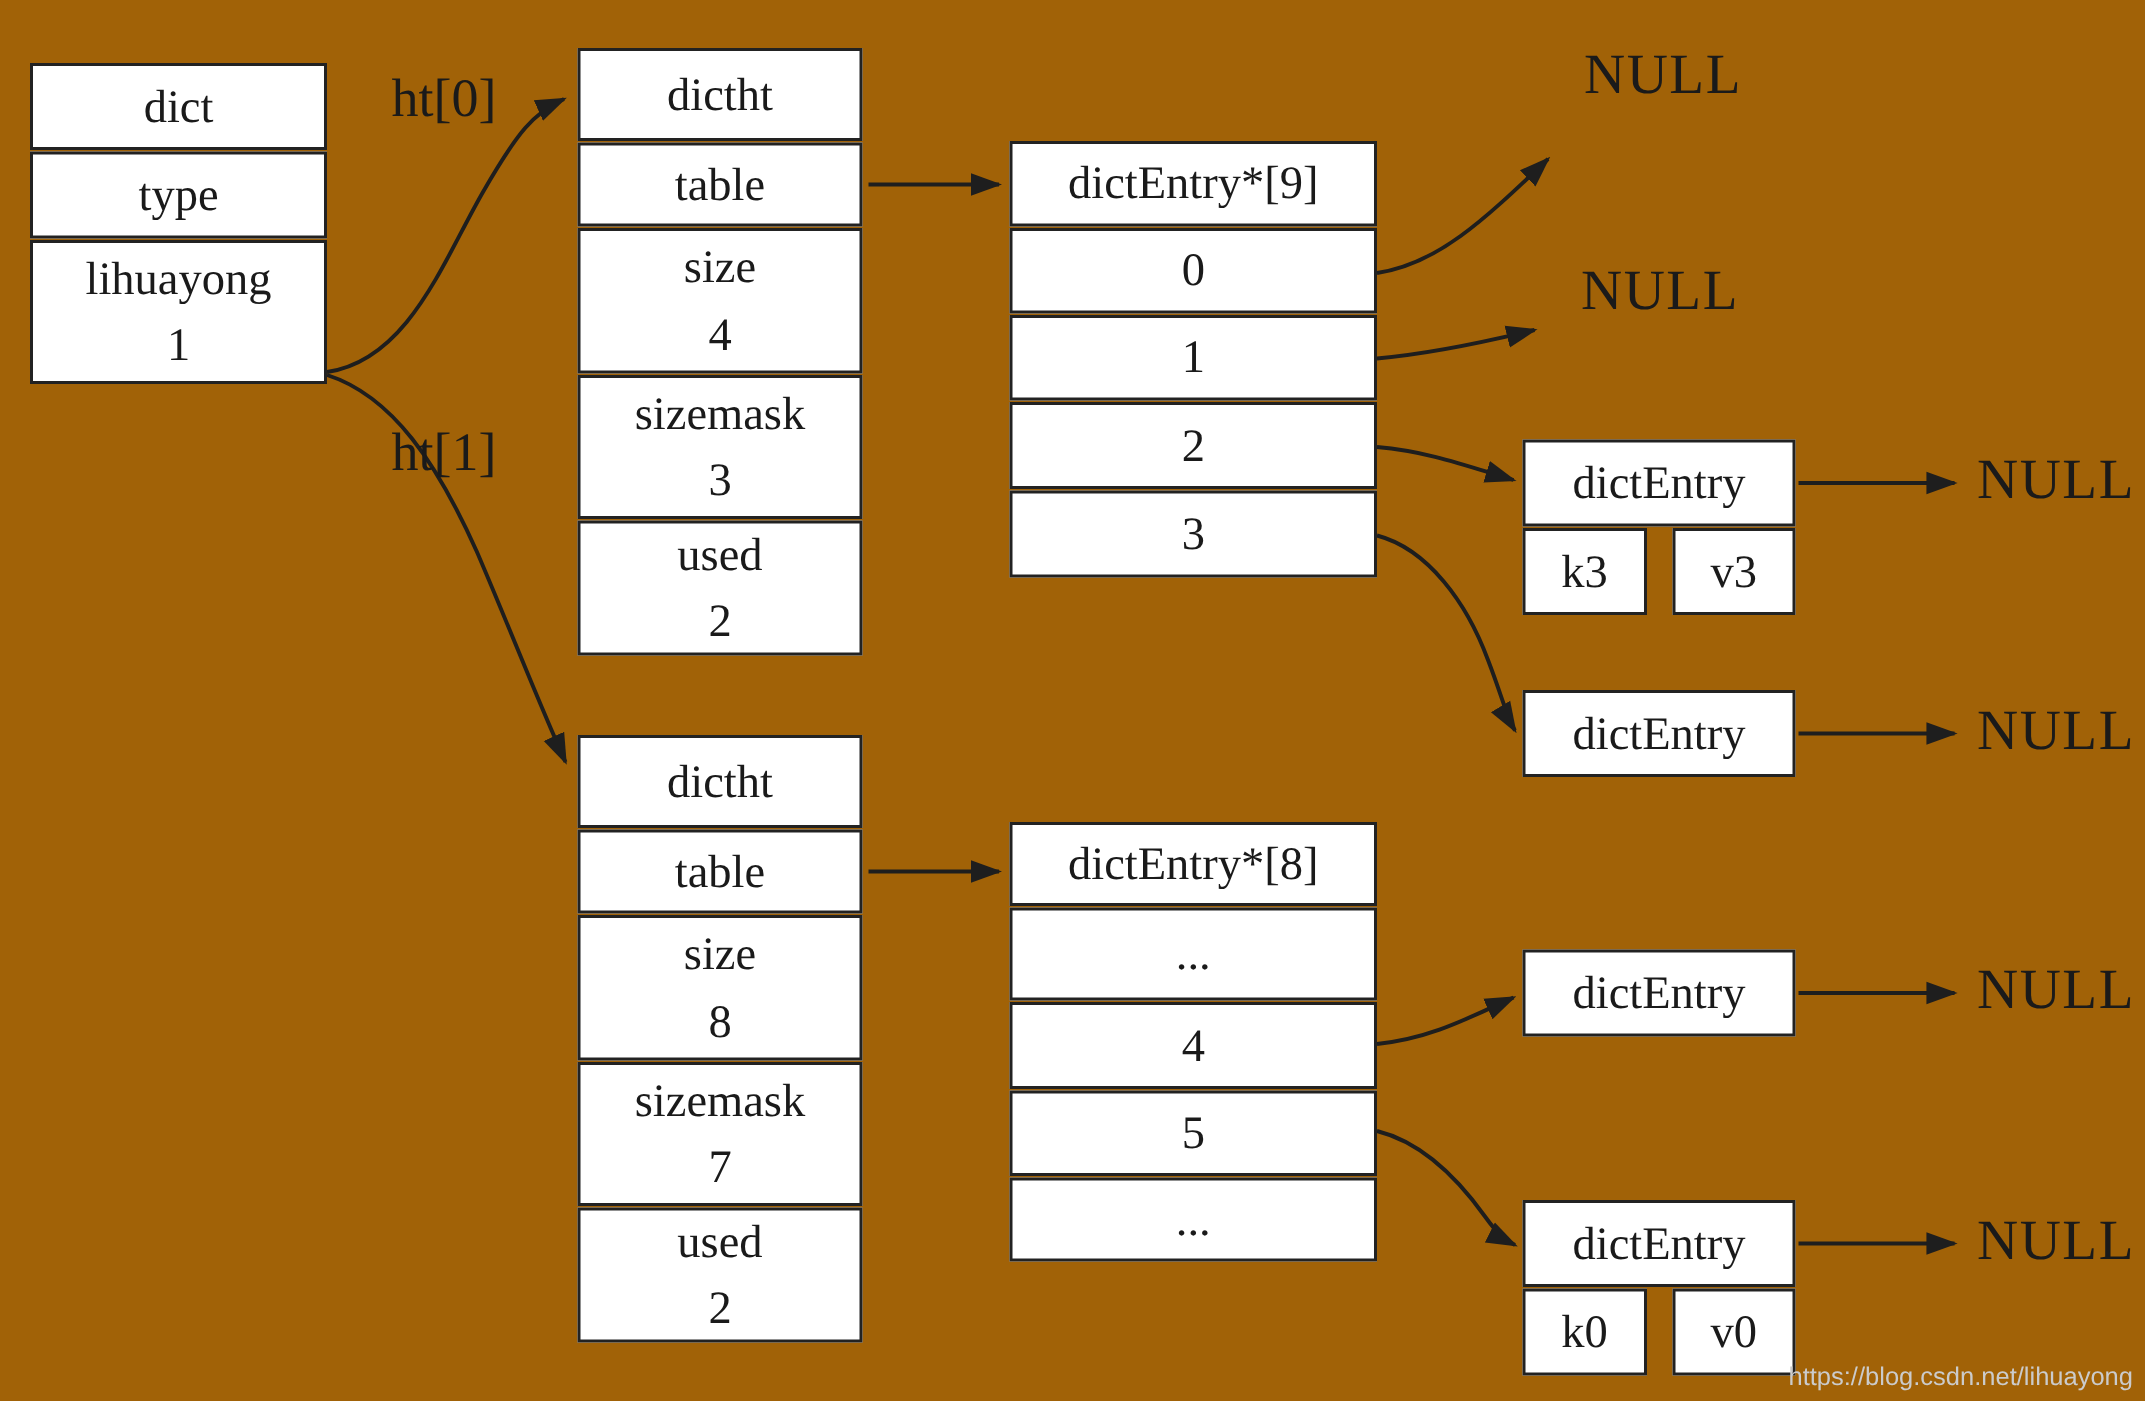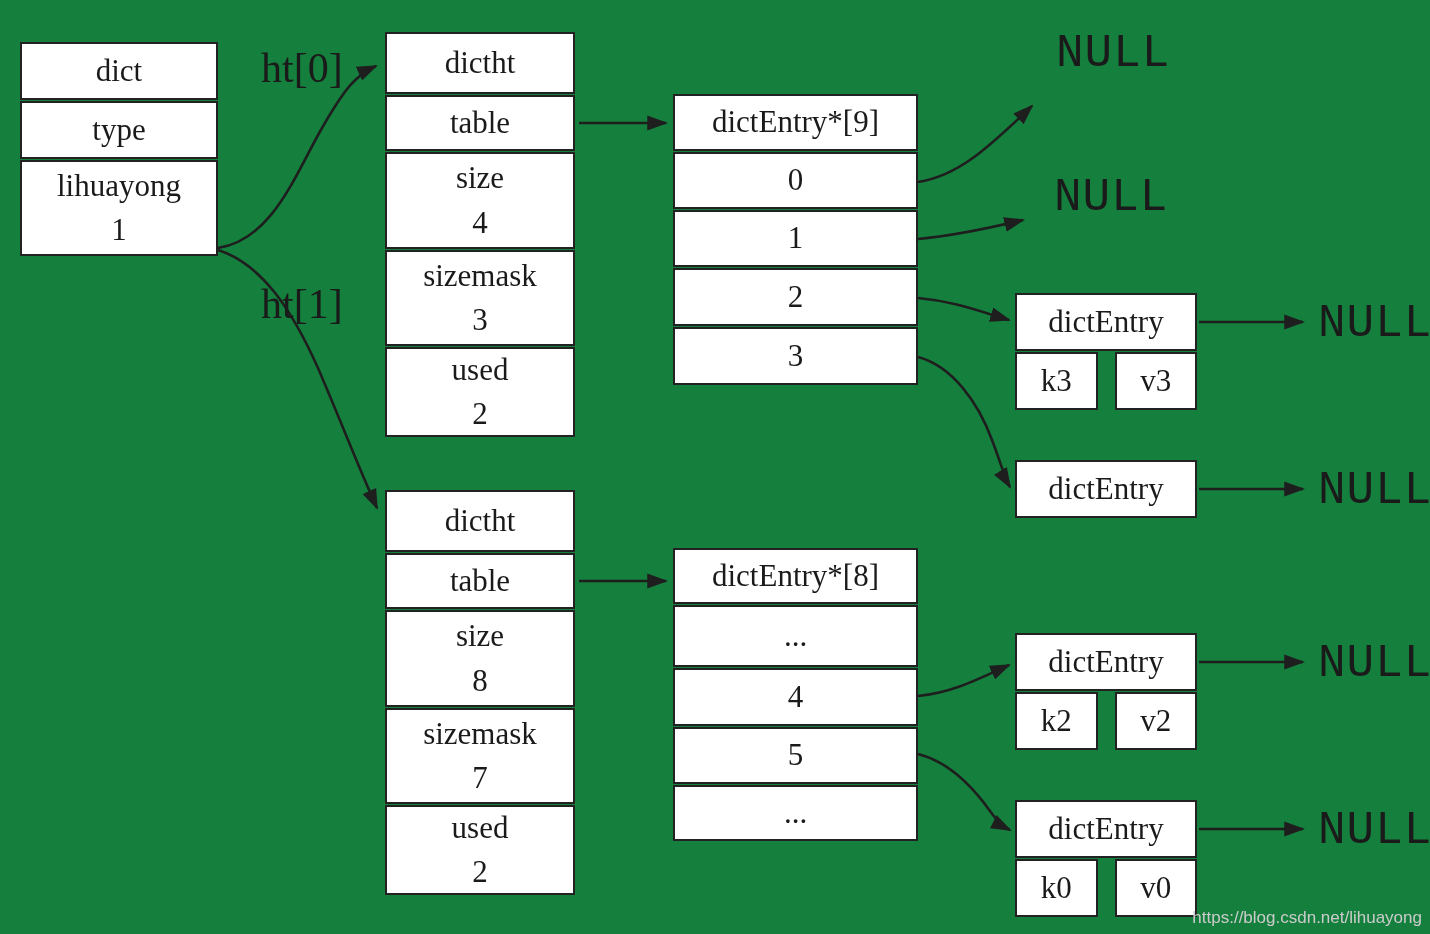--- a/index.html
+++ b/index.html
@@ -2,21 +2,21 @@
 <html><head>
 <meta charset="utf-8">
 <style>
   html, body { margin: 0; padding: 0; background: #ffffff; }
   * { box-sizing: border-box; }
 
   .canvas {
     position: relative;
     width: 1430px;
     height: 934px;
-    background: #15803d;
+    background: #a16207;
     overflow: hidden;
     font-family: "Liberation Serif", "DejaVu Serif", serif;
     color: #1a1a1a;
   }
 
   svg.arrow-layer {
     position: absolute;
     left: 0; top: 0;
     width: 1430px; height: 934px;
     pointer-events: none;
@@ -58,29 +58,28 @@
   .kvrow {
     display: flex;
     flex-direction: row;
     gap: 17px;
     width: 100%;
   }
   .kvrow .cell { flex: 1 1 0; height: 58px; }
 
   .null-label {
     position: absolute;
-    font-size: 46px;
+    font-size: 38px;
     letter-spacing: 1px;
     color: #1a1a1a;
     white-space: nowrap;
-    font-family: Liberation Mono, monospace;
   }
   .ht-label {
     position: absolute;
-    font-size: 42px;
+    font-size: 36px;
     color: #1a1a1a;
     white-space: nowrap;
   }
   .watermark {
     position: absolute;
     right: 8px;
     bottom: 6px;
     font-family: "Liberation Sans", "DejaVu Sans", sans-serif;
     font-size: 17px;
     color: #cbcbcb;
@@ -187,24 +186,20 @@
       <div class="cell">v3</div>
     </div>
   </div>
 
   <div class="entry" style="left:1015px; top:460px;">
     <div class="cell" style="height:58px;">dictEntry</div>
   </div>
 
   <div class="entry" style="left:1015px; top:633px;">
     <div class="cell" style="height:58px;">dictEntry</div>
-    <div class="kvrow">
-      <div class="cell">k2</div>
-      <div class="cell">v2</div>
-    </div>
   </div>
 
   <div class="entry" style="left:1015px; top:800px;">
     <div class="cell" style="height:58px;">dictEntry</div>
     <div class="kvrow">
       <div class="cell">k0</div>
       <div class="cell">v0</div>
     </div>
   </div>
 

